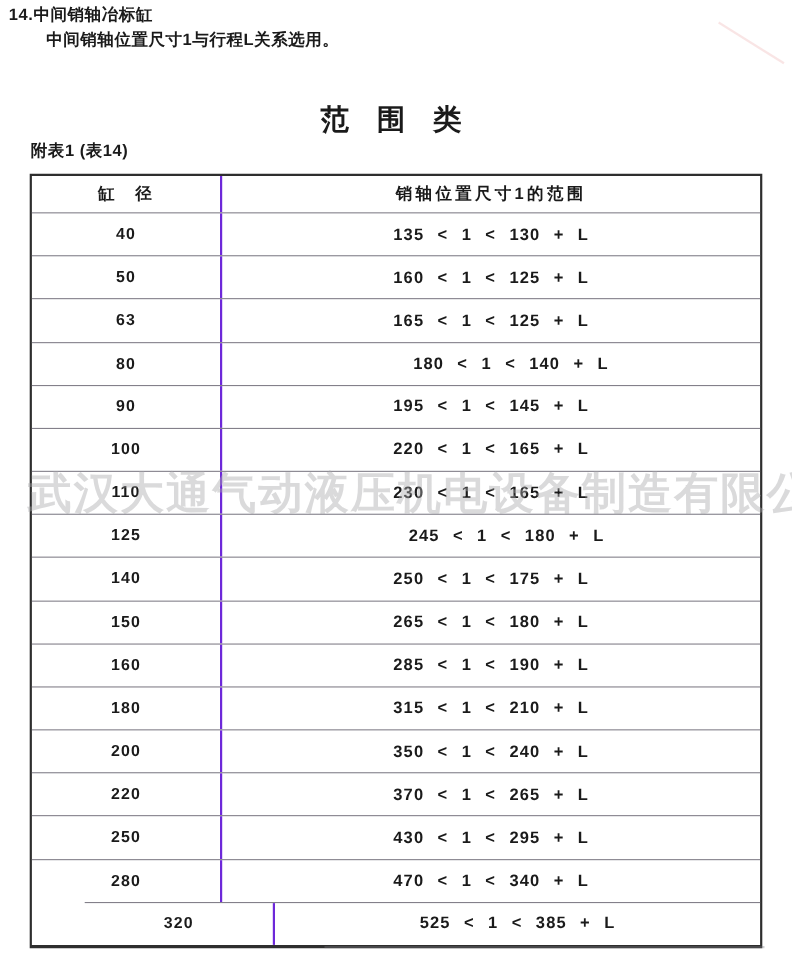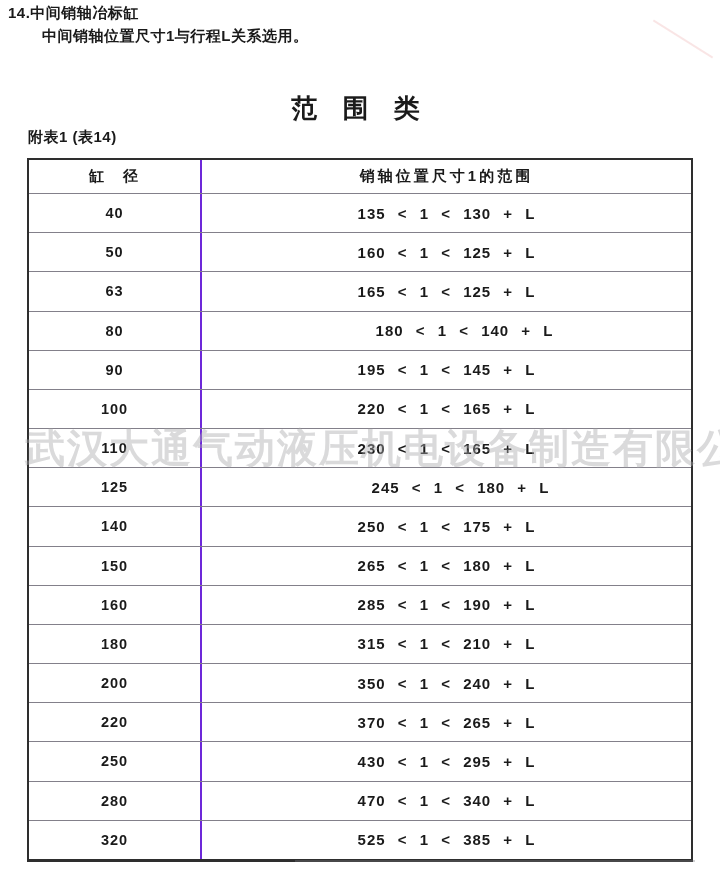--- a/index.html
+++ b/index.html
@@ -226,21 +226,21 @@
   <div class="tr" style="flex: 1 1 0px;">
     <div class="td col1">250</div>
     <div class="td col2">430 &lt; 1 &lt; 295 + L</div>
   </div>
 
   <div class="tr" style="flex: 1 1 0px;">
     <div class="td col1">280</div>
     <div class="td col2">470 &lt; 1 &lt; 340 + L</div>
   </div>
 
-  <div class="tr" style="flex: 1 1 0px;">
+  <div class="tr" style="flex: 1 1 0px; margin-left: 48px;">
     <div class="td col1">320</div>
     <div class="td col2">525 &lt; 1 &lt; 385 + L</div>
   </div>
 </div>
 </div>
 
 <div class="watermark" style="color: rgba(170, 170, 172, 0.43);">武汉大通气动液压机电设备制造有限公司</div>
 
 <div class="scan-artifact-topright"></div>
 <div class="scan-artifact-bottomedge"></div>

